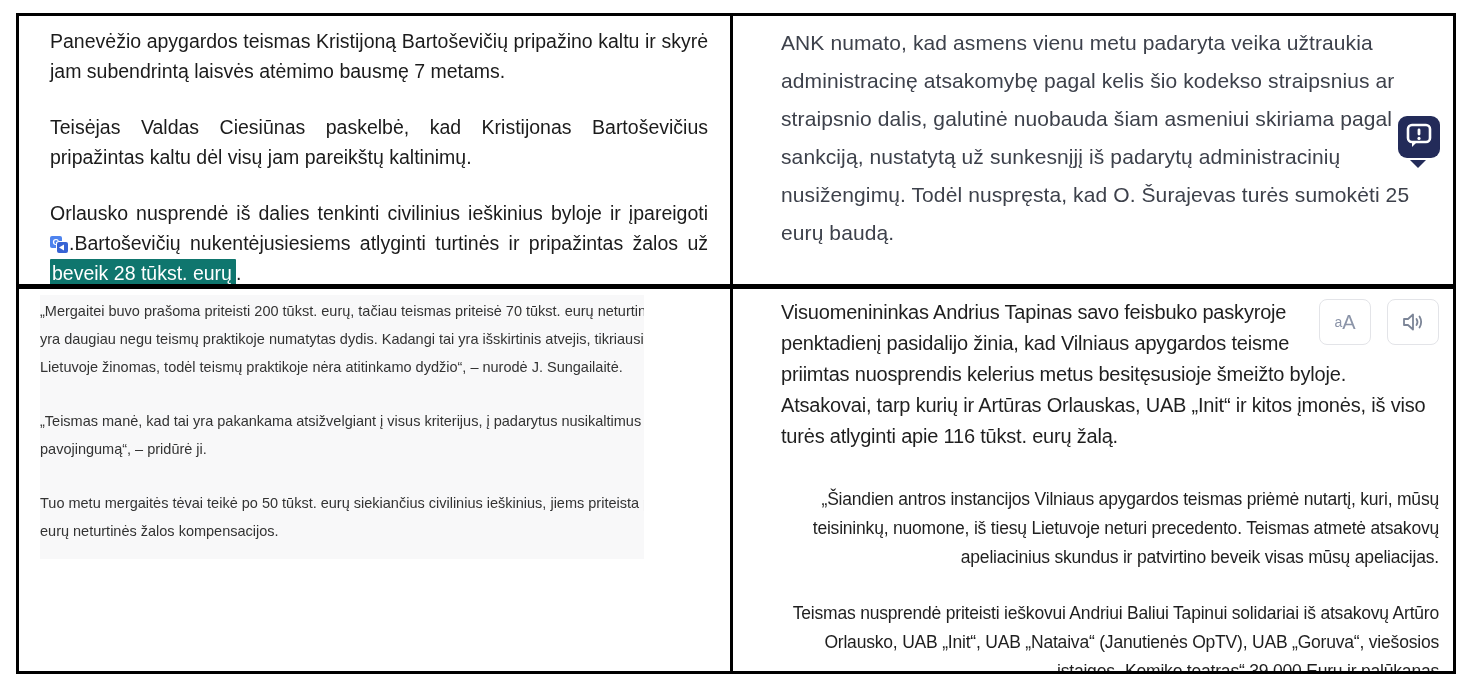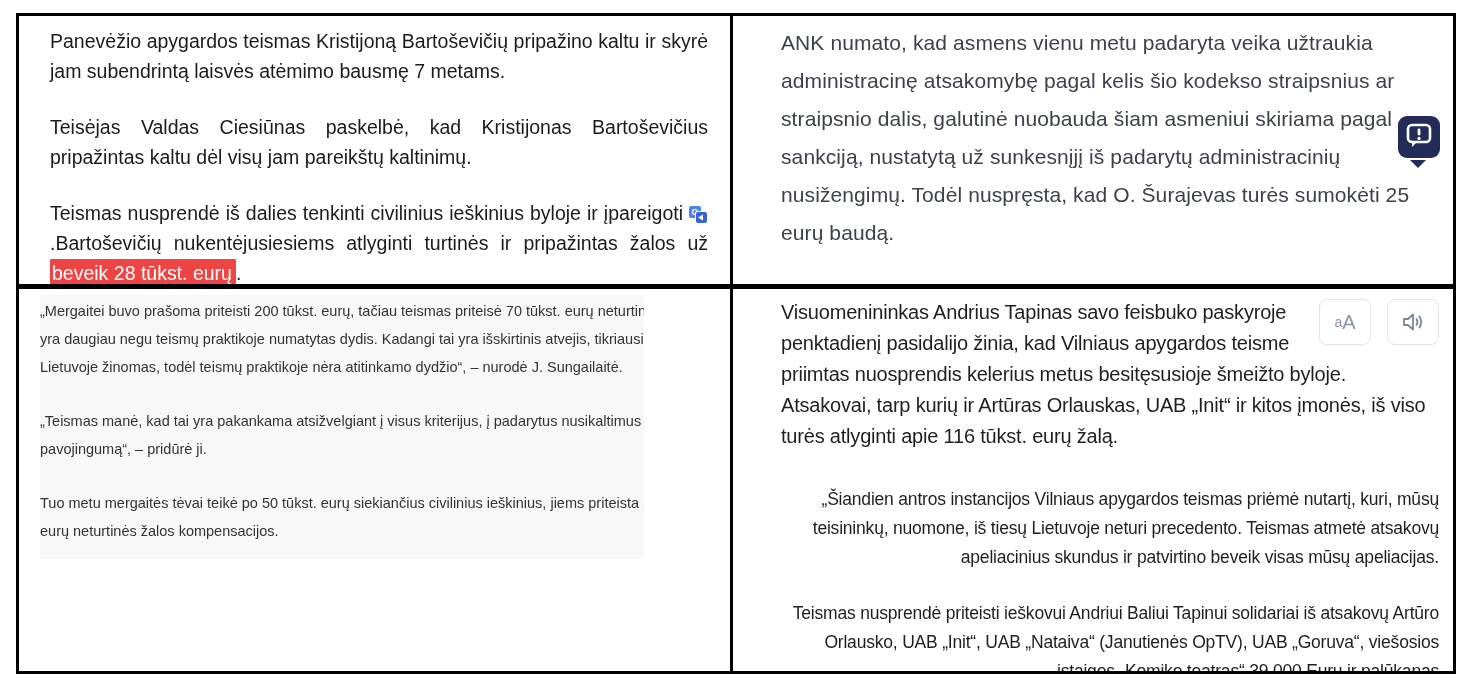--- a/index.html
+++ b/index.html
@@ -61,25 +61,25 @@
 </head>
 <body>
 
 <div class="stage">
   <div class="frame">
 
     <div class="quad q-tl">
       <div class="txt">
         <p>Panevėžio apygardos teismas Kristijoną Bartoševičių pripažino kaltu ir skyrė jam subendrintą laisvės atėmimo bausmę 7 metams.</p>
         <p>Teisėjas Valdas Ciesiūnas paskelbė, kad Kristijonas Bartoševičius pripažintas kaltu dėl visų jam pareikštų kaltinimų.</p>
-        <p><span>Teismas nusprendė iš dalies tenkinti civilinius ieškinius byloje ir įpareigoti </span><span class="gt-icon"><span class="gt-g">G</span><span class="gt-t">
+        <p><span>Orlausko nusprendė iš dalies tenkinti civilinius ieškinius byloje ir įpareigoti </span><span class="gt-icon"><span class="gt-g">G</span><span class="gt-t">
                 <svg width="7" height="7" viewBox="0 0 7 7">
                   <path d="M0 3.5 L5 0.5 L5 6.5 Z" fill="#ffffff"></path>
                 </svg>
-              </span></span><span>.Bartoševičių nukentėjusiesiems atlyginti turtinės ir pripažintas žalos už </span><span class="hl" id="hl-span" style="background: #ef4444;">beveik 28 tūkst. eurų</span><span>.</span></p>
+              </span></span><span>.Bartoševičių nukentėjusiesiems atlyginti turtinės ir pripažintas žalos už </span><span class="hl" id="hl-span" style="background: #0f766e;">beveik 28 tūkst. eurų</span><span>.</span></p>
       </div>
 
     </div>
 
     <div class="quad q-tr">
       <div class="txt">
         <p>ANK numato, kad asmens vienu metu padaryta veika užtraukia administracinę atsakomybę pagal kelis šio kodekso straipsnius ar straipsnio dalis, galutinė nuobauda šiam asmeniui skiriama pagal sankciją, nustatytą už sunkesnįjį iš padarytų administracinių nusižengimų. Todėl nuspręsta, kad O. Šurajevas turės sumokėti 25 eurų baudą.</p>
       </div>
       <button class="report-btn">
         <svg width="46" height="54" viewBox="0 0 46 54">

